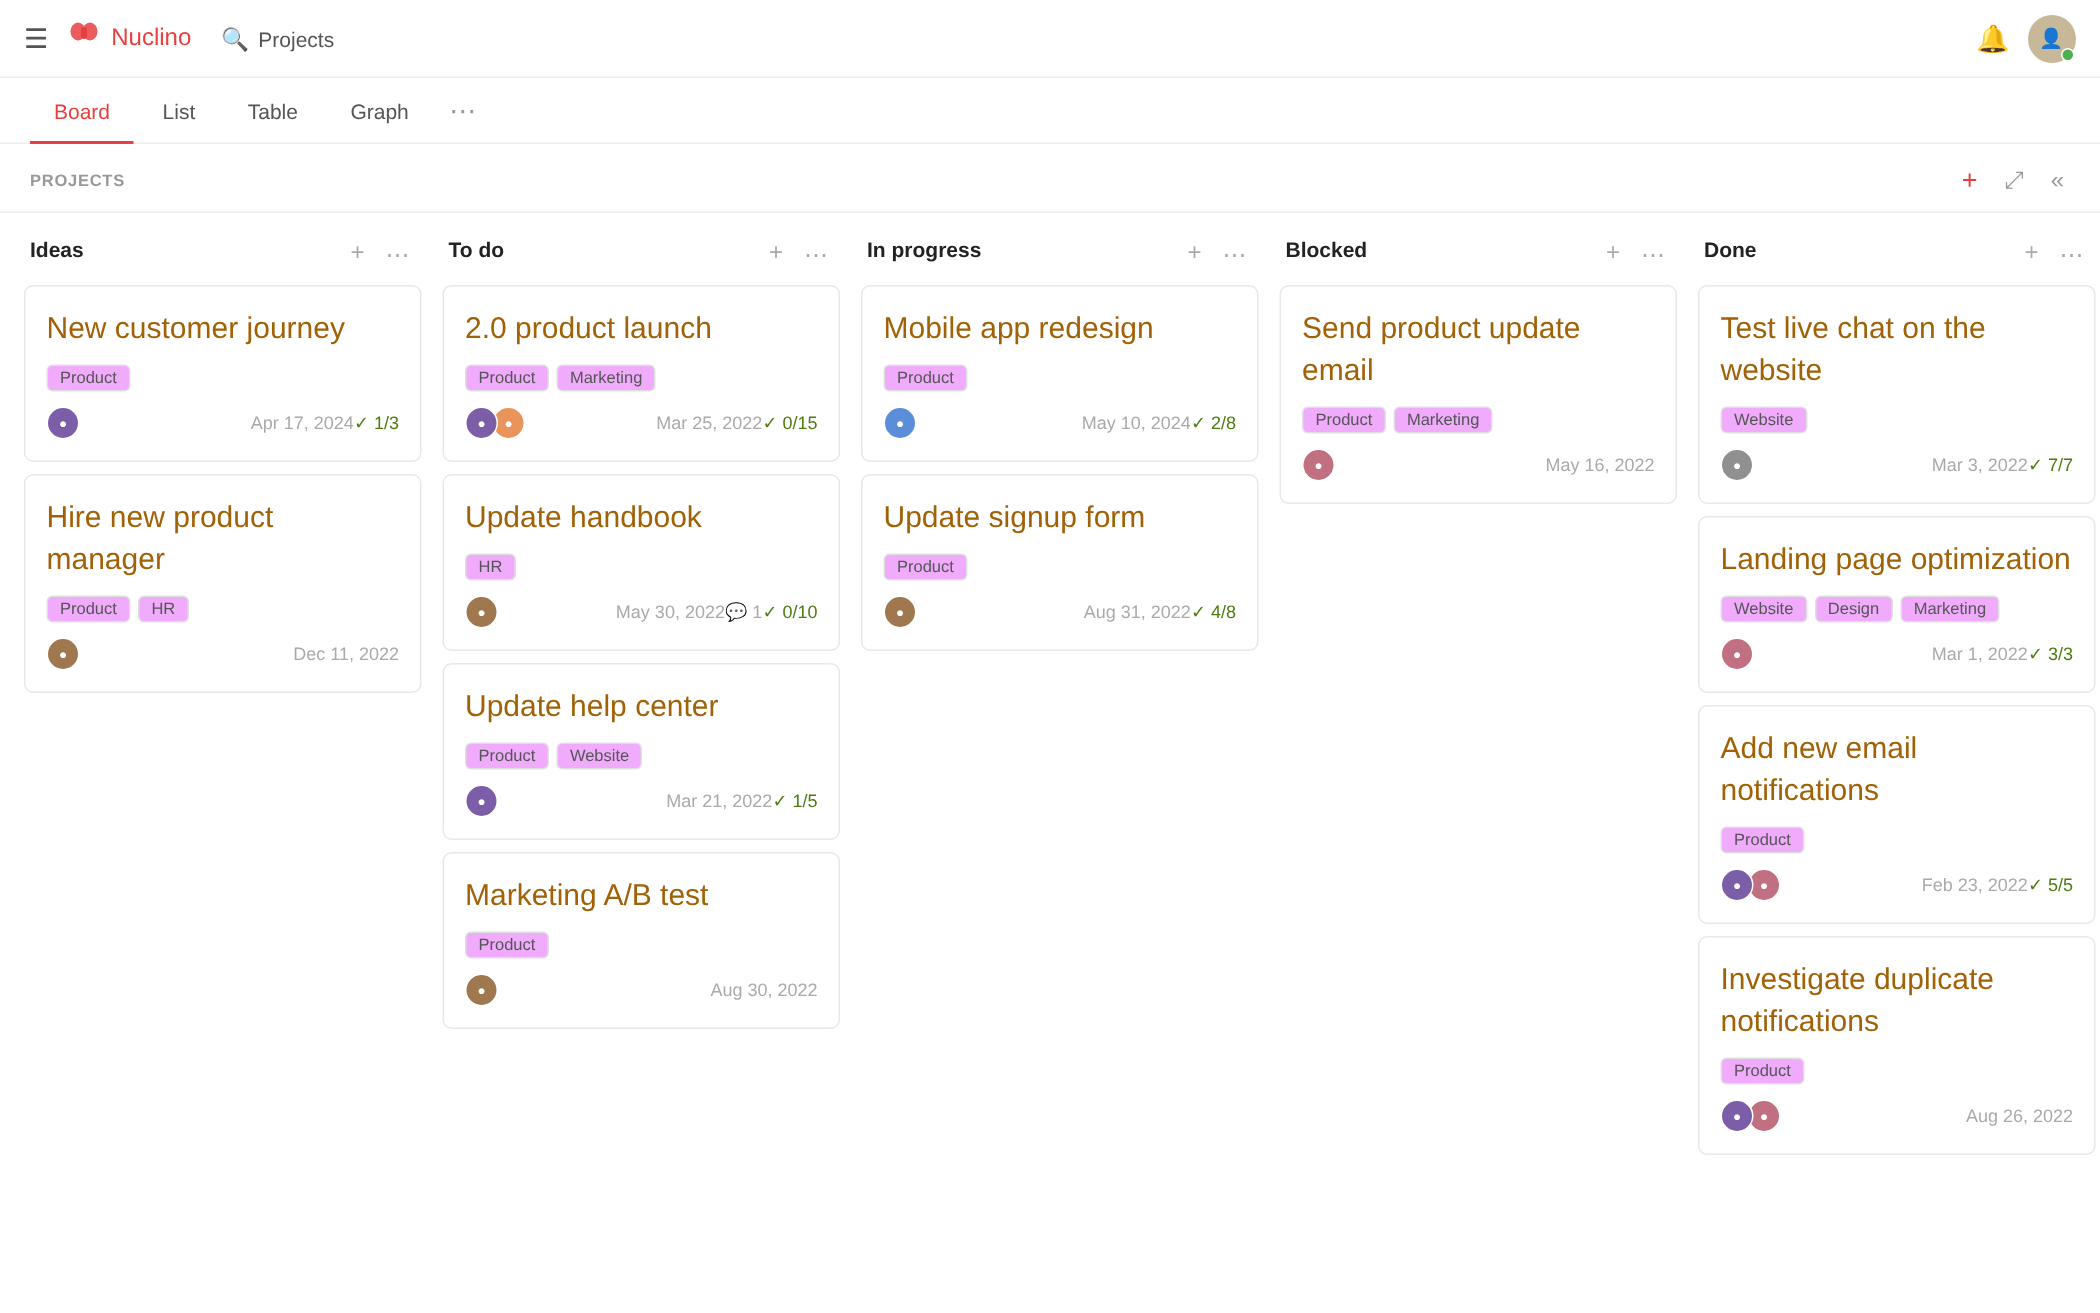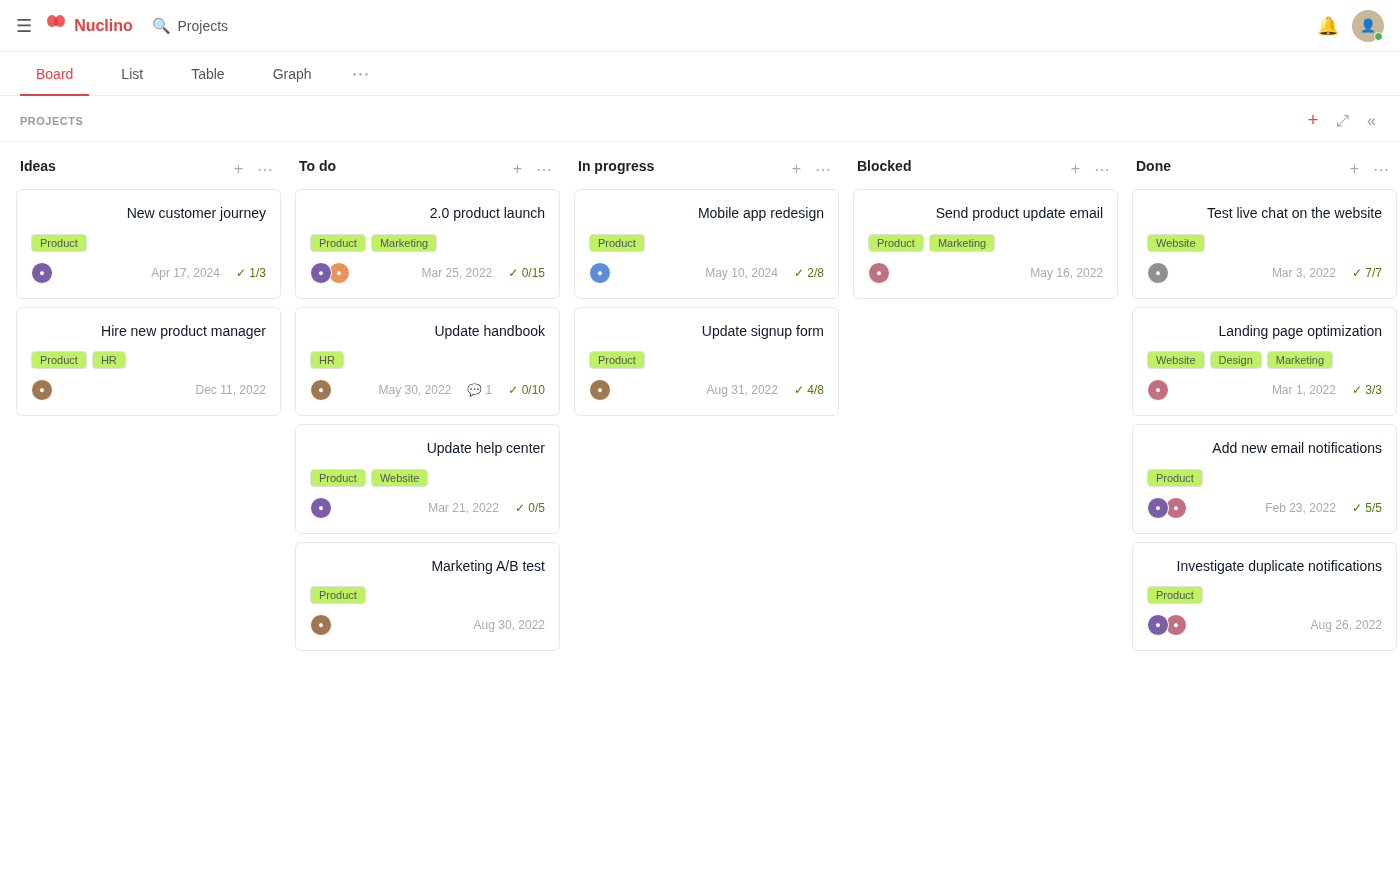--- a/index.html
+++ b/index.html
@@ -4,34 +4,34 @@
   <style>
     * { box-sizing: border-box; margin: 0; padding: 0; }
     body { font-family: -apple-system, BlinkMacSystemFont, 'Segoe UI', sans-serif; background: #fff; color: #333; font-size: 14px; }
 
     
     .top-nav {
       display: flex; align-items: center; padding: 0 16px; height: 52px;
       border-bottom: 1px solid #eee; gap: 12px;
     }
     .hamburger { cursor: pointer; color: #555; font-size: 18px; }
-    .logo { display: flex; align-items: center; gap: 6px; font-weight: 700; font-size: 16px; color: #e84040; }
+    .logo { display: flex; align-items: center; gap: 6px; font-weight: 400; font-size: 16px; color: #e84040; }
     .brain-icon { color: #e84040; font-size: 22px; }
     .search-area { display: flex; align-items: center; gap: 6px; color: #888; margin-left: 8px; }
     .search-icon { font-size: 15px; }
     .nav-spacer { flex: 1; }
     .bell-icon { font-size: 18px; color: #666; cursor: pointer; }
     .avatar-wrapper { position: relative; cursor: pointer; }
     .avatar-circle { width: 32px; height: 32px; border-radius: 50%; background: #c8b89a; overflow: hidden; display: flex; align-items: center; justify-content: center; font-size: 14px; color: #fff; }
     .avatar-online { width: 9px; height: 9px; border-radius: 50%; background: #4caf50; position: absolute; bottom: 1px; right: 1px; border: 1.5px solid #fff; }
 
     
     .tabs-bar {
       display: flex; align-items: center; padding: 0 20px; border-bottom: 1px solid #eee;
-      gap: 16px;
+      gap: 3px;
     }
     .tab {
       padding: 14px 16px 12px; cursor: pointer; font-size: 14px; color: #555;
       border-bottom: 2px solid transparent; margin-bottom: -1px;
     }
     .tab.active { color: #e84040; border-bottom-color: #e84040; font-weight: 500; }
     .tab-more { color: #999; font-size: 18px; cursor: pointer; padding: 10px 8px; }
 
     
     .board-header {
@@ -55,36 +55,36 @@
     }
     .column-title { font-weight: 600; font-size: 14px; color: #222; flex: 1; }
     .col-action-btn { background: none; border: none; cursor: pointer; color: #aaa; font-size: 16px; padding: 2px 4px; }
 
     
     .card {
       background: #fff; border: 1px solid #e8e8e8; border-radius: 6px;
       padding: 14px; margin-bottom: 8px; cursor: pointer;
       transition: box-shadow 0.15s;
     }
-    .card-title { font-size: 14px; color: #0f172a; font-weight: 400; margin-bottom: 10px; line-height: 1.4; text-align: right; }
+    .card-title { font-size: 20px; color: #a16207; font-weight: 400; margin-bottom: 10px; line-height: 1.4; }
     .card-tags { display: flex; gap: 5px; flex-wrap: wrap; margin-bottom: 10px; }
     .tag {
-      background: #bef264; border: 1px solid #e0e0e0; border-radius: 4px;
+      background: #f0abfc; border: 1px solid #e0e0e0; border-radius: 4px;
       padding: 2px 8px; font-size: 11px; color: #555; text-align: center;
     }
     .card-footer { display: flex; align-items: center; justify-content: space-between; }
     .card-avatars { display: flex; gap: -4px; }
     .card-avatar { width: 22px; height: 22px; border-radius: 50%; background: #b39ddb; margin-right: -4px; border: 1.5px solid #fff; overflow: hidden; font-size: 10px; color: #fff; display: flex; align-items: center; justify-content: center; flex-shrink: 0; }
     .card-avatar.purple { background: #7b5ea7; }
     .card-avatar.orange { background: #e8945a; }
     .card-avatar.blue { background: #5b8dd9; }
     .card-avatar.brown { background: #a07850; }
     .card-avatar.pink { background: #c07080; }
     .card-avatar.gray { background: #909090; }
-    .card-meta { display: flex; align-items: center; gap: 16px; color: #aaa; font-size: 12px; }
+    .card-meta { display: flex; align-items: center; gap: 0; color: #aaa; font-size: 12px; }
     .card-date { color: #aaa; font-size: 12px; }
     .card-check { display: flex; align-items: center; gap: 3px; color: #4d7c0f; font-size: 12px; }
     .card-comment { display: flex; align-items: center; gap: 3px; color: #aaa; font-size: 12px; }
   </style>
 </head>
 <body>
 
 <nav class="top-nav">
   <span class="hamburger">☰</span>
   <div class="logo">
@@ -209,21 +209,21 @@
         <div class="card-tags">
           <span class="tag">Product</span>
           <span class="tag">Website</span>
         </div>
         <div class="card-footer">
           <div class="card-avatars">
             <div class="card-avatar purple" style="background: rgb(123, 94, 167); z-index: 10; font-size: 9px;">●</div>
           </div>
           <div class="card-meta">
             <span class="card-date">Mar 21, 2022</span>
-            <span class="card-check">✓ 0/5</span>
+            <span class="card-check">✓ 1/5</span>
           </div>
         </div>
       </div>
       <div class="card">
         <div class="card-title">Marketing A/B test</div>
         <div class="card-tags">
           <span class="tag">Product</span>
         </div>
         <div class="card-footer">
           <div class="card-avatars">

